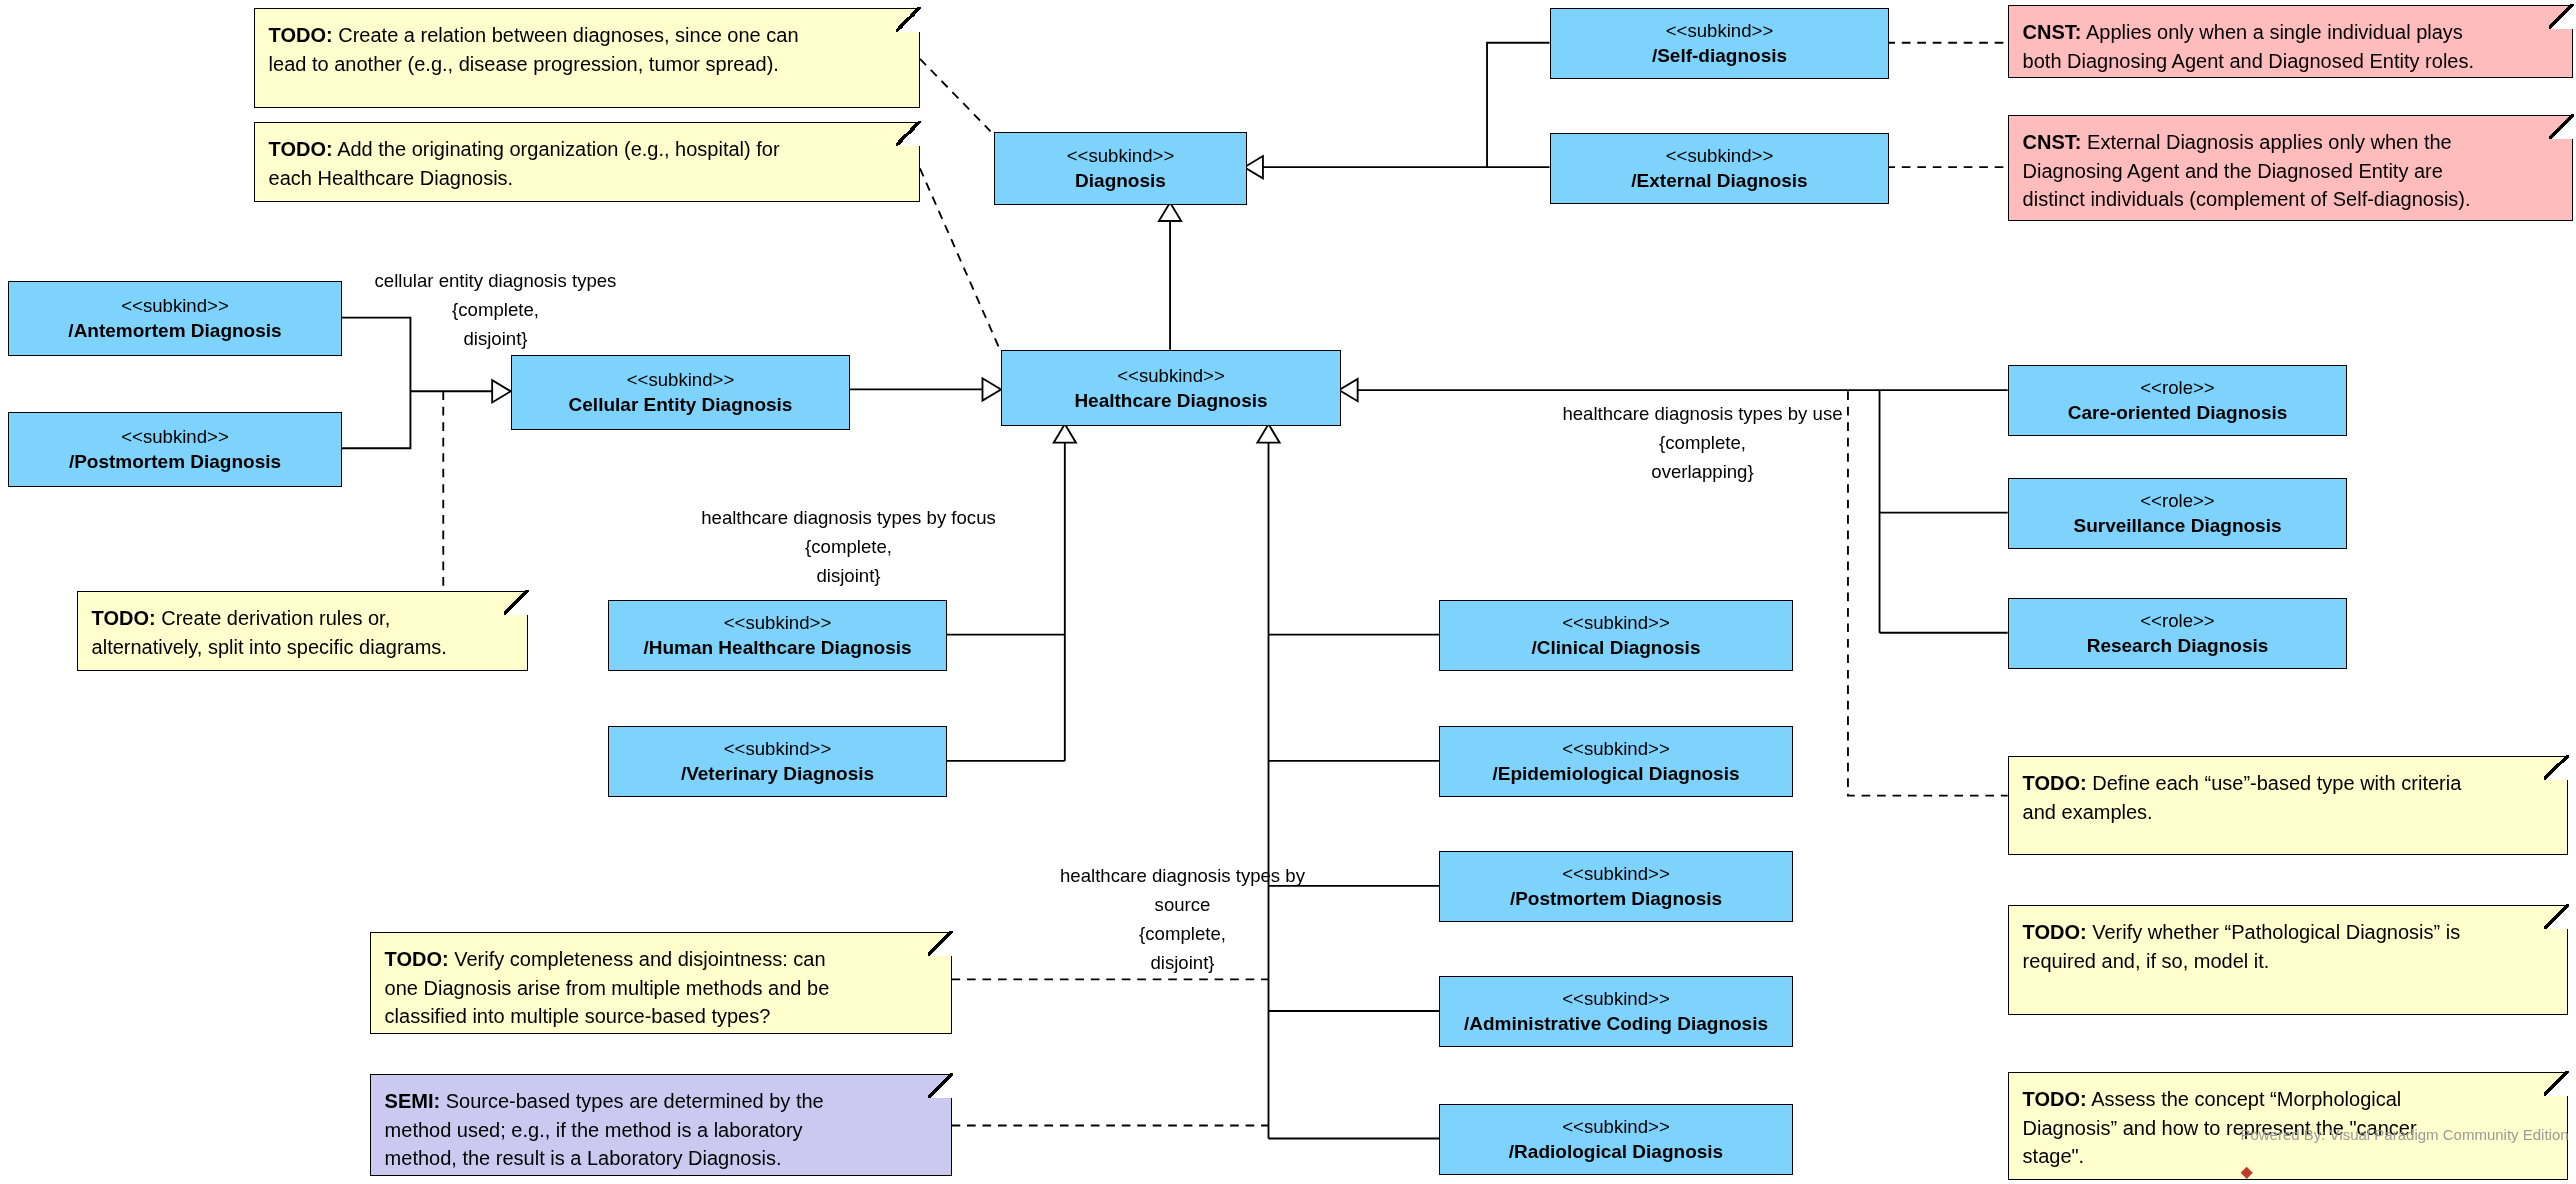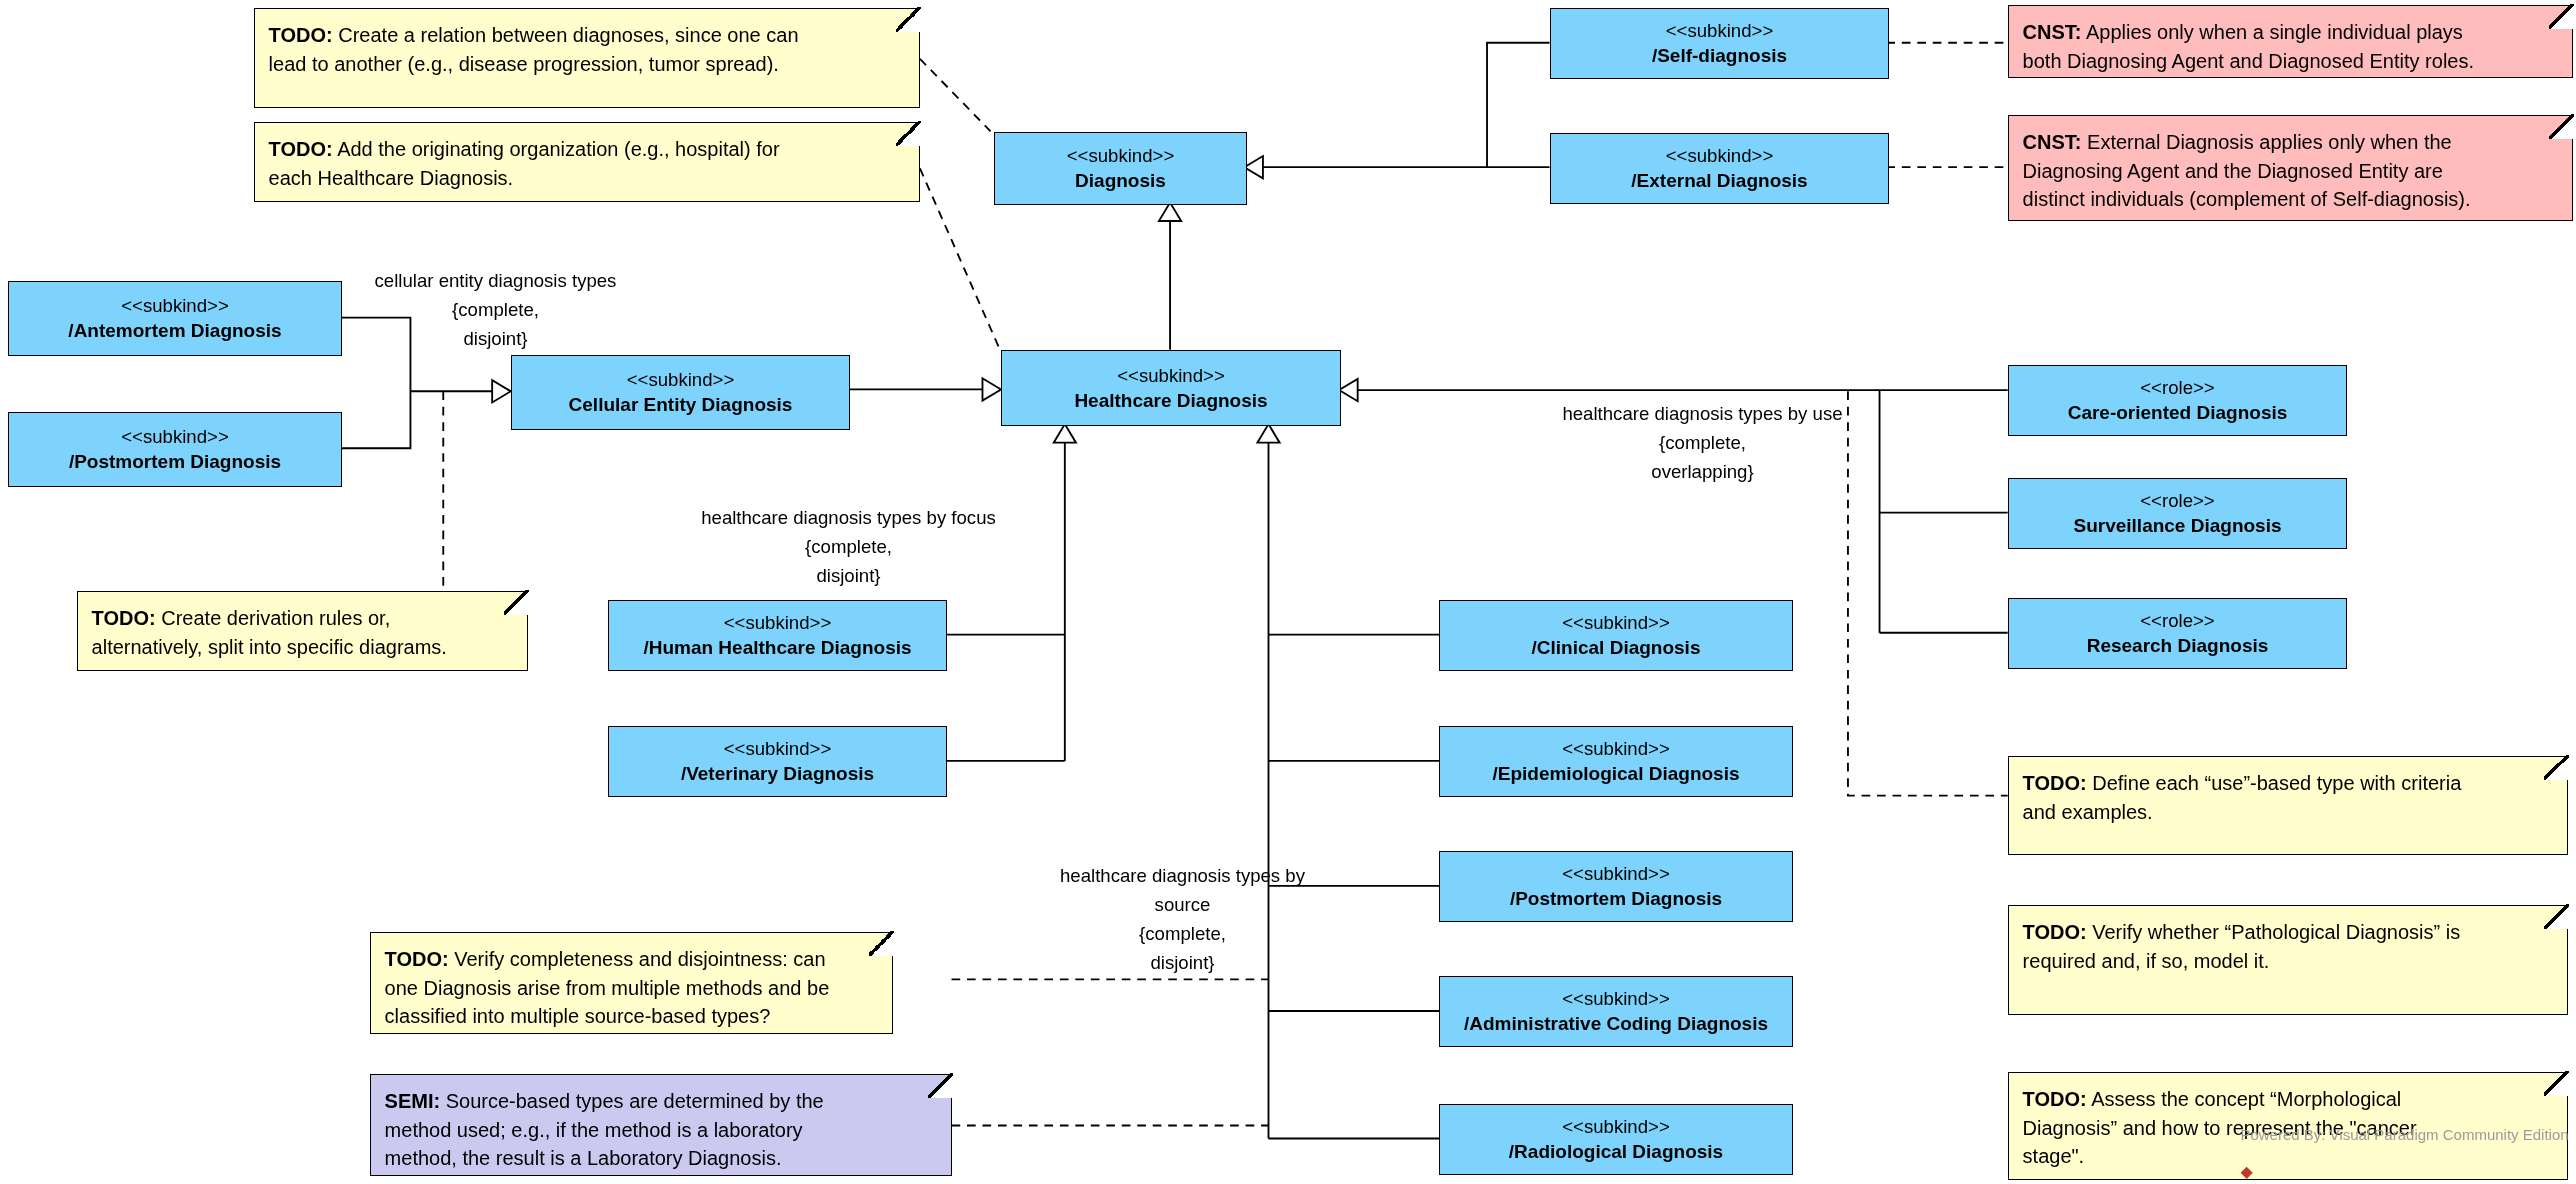--- a/index.html
+++ b/index.html
@@ -188,21 +188,21 @@
 Diagnosing Agent and the Diagnosed Entity are
 distinct individuals (complement of Self-diagnosis).</span></div>
   </div>
 
   <div class="note yellow" style="left:2008px;top:756px;width:560px;height:99px">
     <span class="fold"></span>
     <div class="ntext"><span class="tag">TODO:</span><span> Define each “use”-based type with criteria
 and examples.</span></div>
   </div>
 
-  <div class="note yellow" style="left:370px;top:932px;width:523px;height:102px">
+  <div class="note yellow" style="left:370px;top:932px;width:582px;height:102px">
     <span class="fold"></span>
     <div class="ntext"><span class="tag">TODO:</span><span> Verify completeness and disjointness: can
 one Diagnosis arise from multiple methods and be
 classified into multiple source-based types?</span></div>
   </div>
 
   <div class="note purple" style="left:370px;top:1074px;width:582px;height:102px">
     <span class="fold"></span>
     <div class="ntext"><span class="tag">SEMI:</span><span> Source-based types are determined by the
 method used; e.g., if the method is a laboratory

